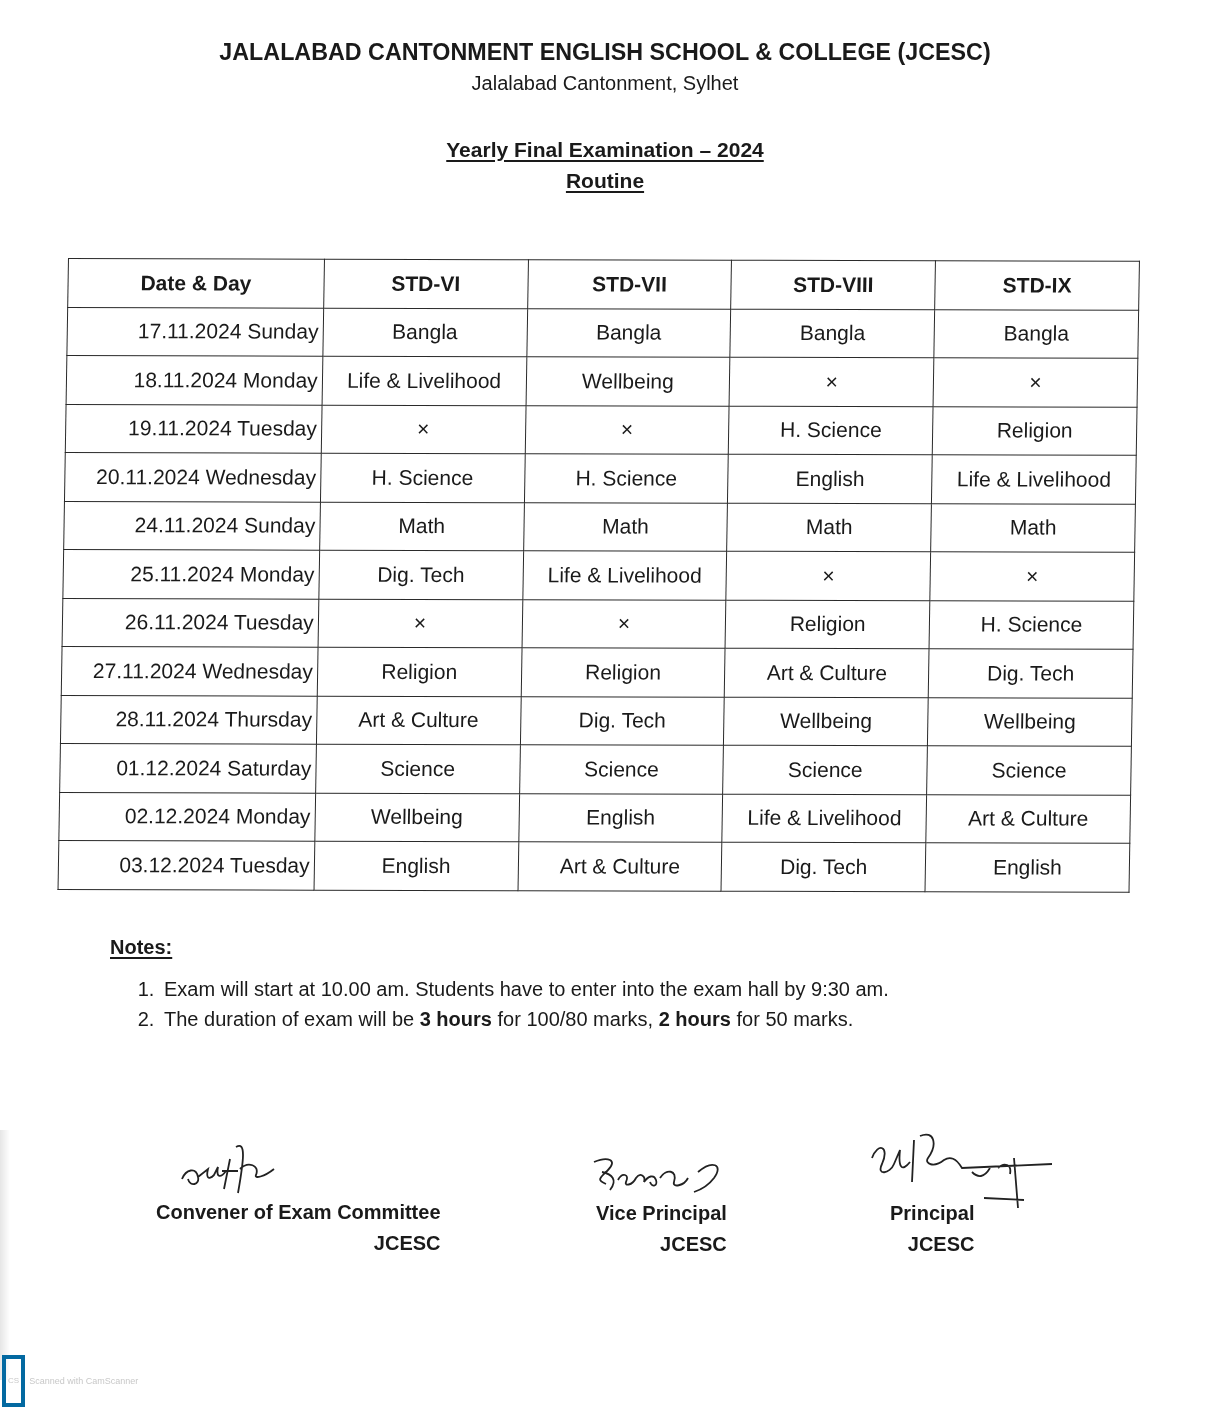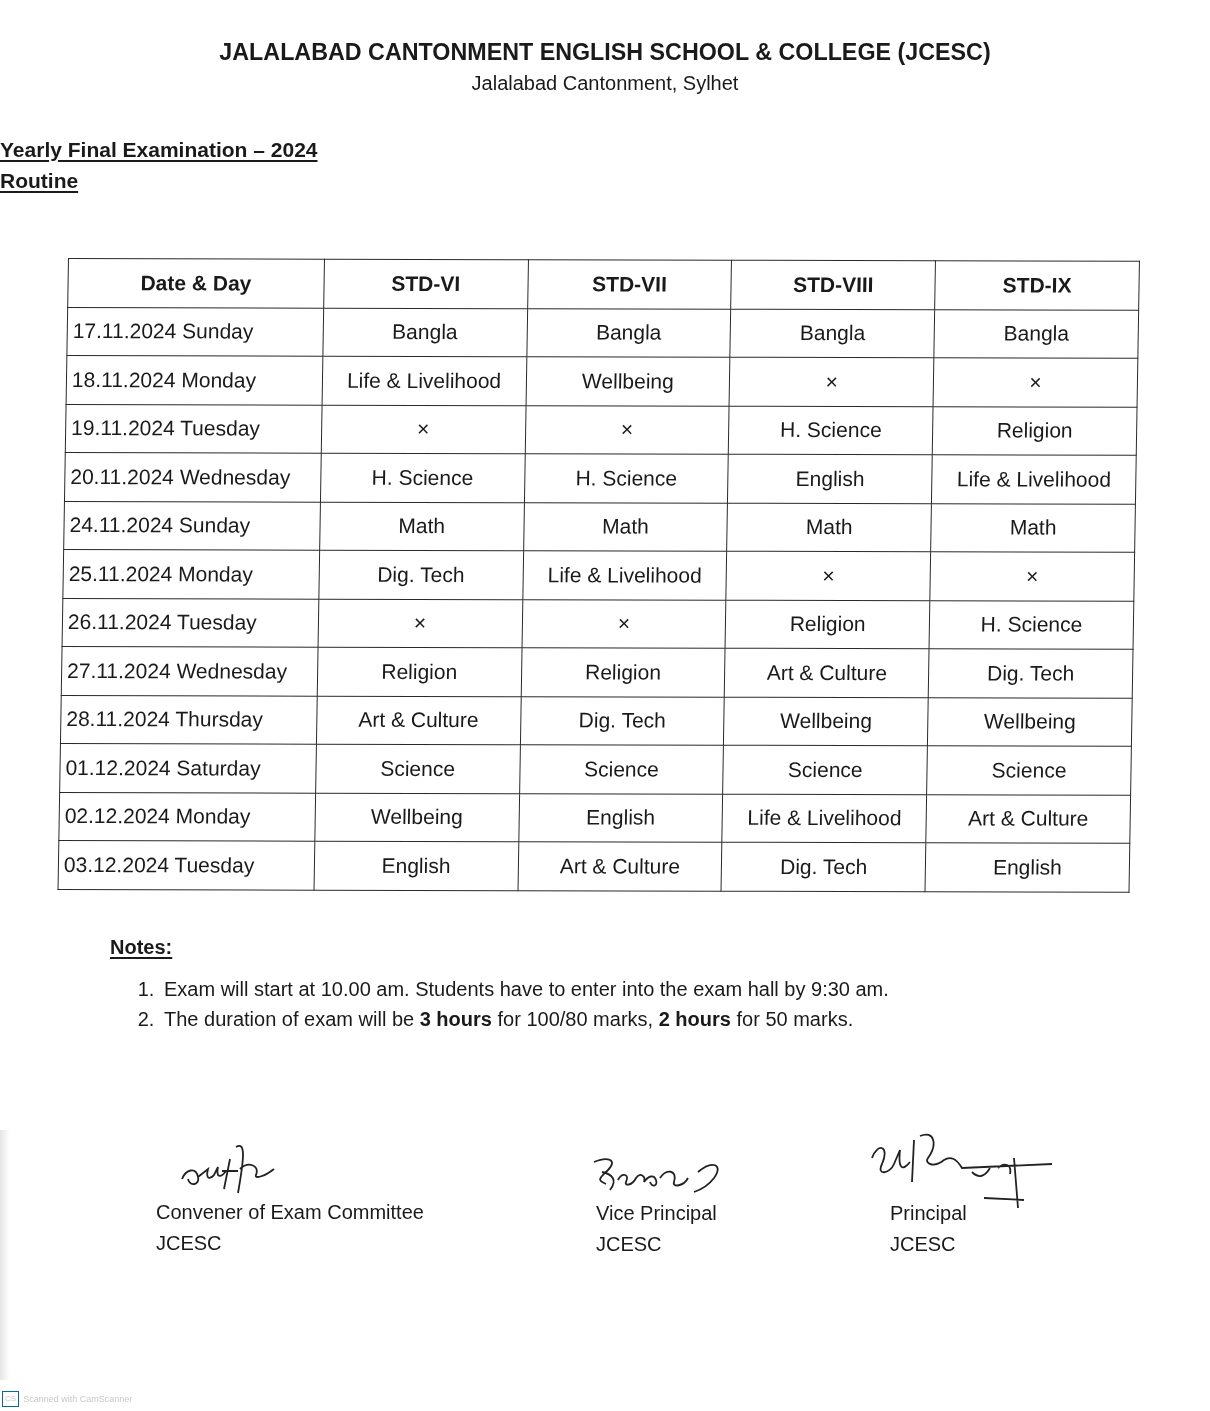--- a/index.html
+++ b/index.html
@@ -31,21 +31,21 @@
     }
     .school-location {
       font-size: 20px;
       margin-top: 6px;
     }
     .exam-block {
       position: absolute;
       left: 0;
       right: 0;
       top: 134px;
-      text-align: left;
+      text-align: center;
       font-weight: bold;
       font-size: 21px;
       line-height: 31px;
     }
     .exam-block div span {
       text-decoration: underline;
       text-underline-offset: 3px;
     }
     .routine-table {
       position: absolute;
@@ -61,21 +61,21 @@
       height: 47.5px;
       padding: 0 4px;
       font-size: 21px;
       text-align: center;
       vertical-align: middle;
     }
     .routine-table th {
       font-weight: bold;
     }
     .routine-table td.date-cell {
-      text-align: left;
+      text-align: right;
       padding-left: 5px;
       margin-left: 40px;
     }
     .col-date { width: 256px; }
     .col-std { width: 204px; }
     .none-mark {
       font-size: 22px;
     }
     .notes {
       position: absolute;
@@ -91,45 +91,46 @@
     }
     .notes ol {
       margin: 12px;
       padding-left: 38px;
     }
     .notes li {
       padding-left: 4px;
     }
     .sig-block {
       position: absolute;
-      font-weight: normal;
+      font-weight: bold;
       font-size: 20px;
       line-height: 31px;
+      text-align: right;
     }
     .sig-block .signature {
       position: absolute;
       pointer-events: none;
     }
     .sig-convener { left: 156px; top: 1197px; }
     .sig-vp { left: 596px; top: 1198px; }
     .sig-principal { left: 890px; top: 1198px; }
     .watermark {
       position: absolute;
       left: 2px;
       bottom: 4px;
       font-size: 9px;
       color: #c8c8c8;
       display: flex;
       align-items: center;
       gap: 4px;
     }
     .watermark .cs-logo {
-      border: 1px solid #0369a1;
+      border: 4px solid #0369a1;
       font-size: 8px;
-      padding: 1px 2px;
+      padding: 16px 2px;
       line-height: 12px;
     }
     .left-edge {
       position: absolute;
       left: 0;
       top: 1130px;
       width: 10px;
       height: 250px;
       background: linear-gradient(to right, #e6e6e6, #ffffff);
     }

